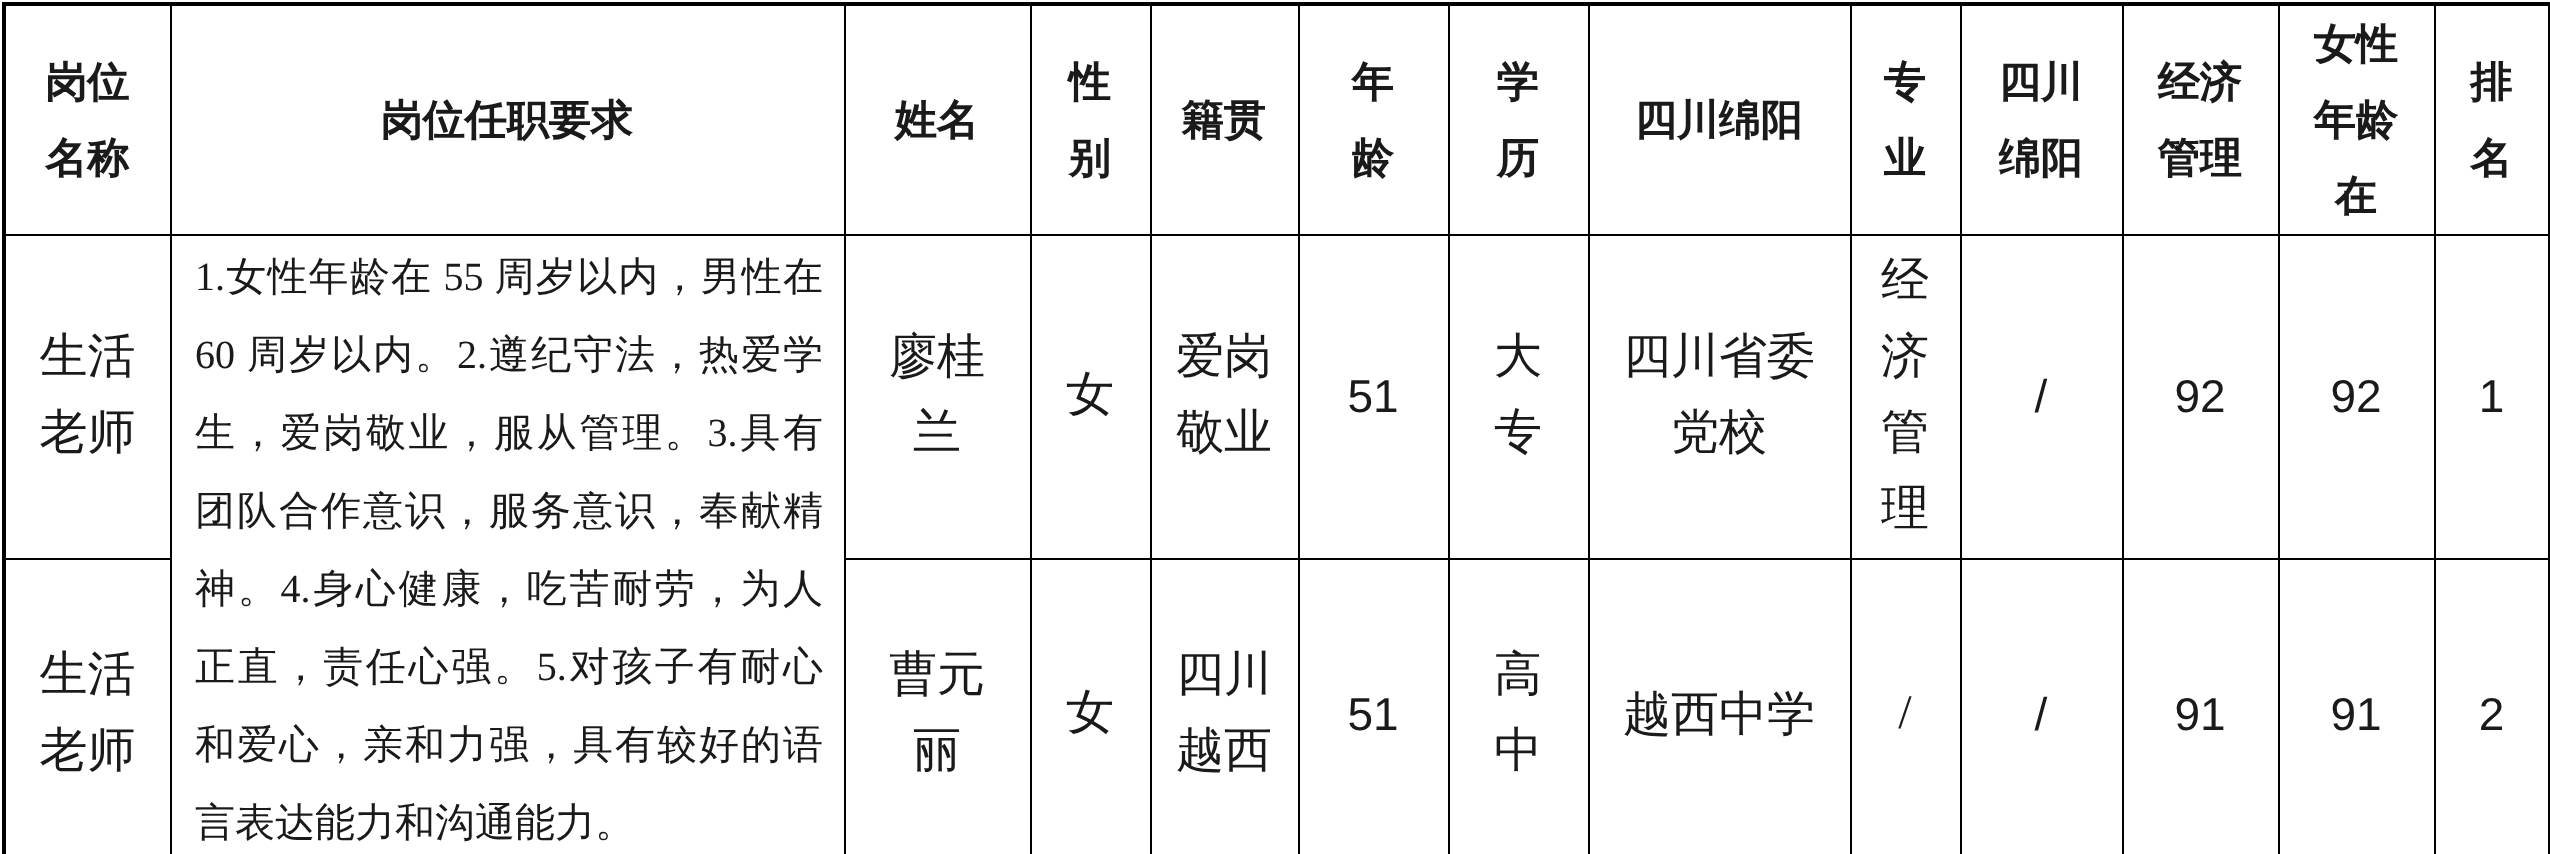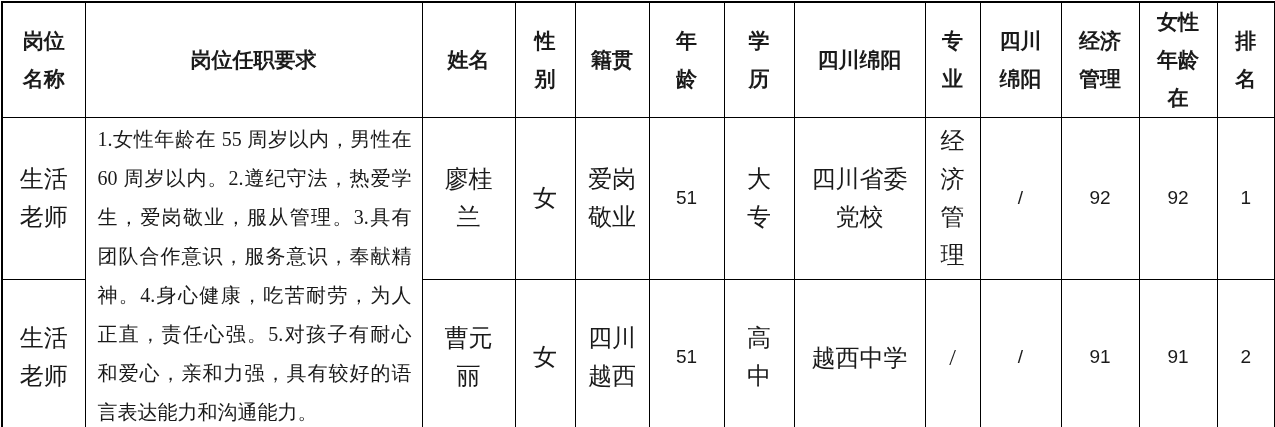--- a/index.html
+++ b/index.html
@@ -50,21 +50,21 @@
     text-align: justify;
     text-justify: inter-character;
     vertical-align: middle;
     padding: 2px 10px 2px 12px;
     font-size: 20px;
     line-height: 39px;
     word-break: break-all;
   }
   .num {
     font-family: "Liberation Sans", "DejaVu Sans", sans-serif;
-    font-size: 19px;
+    font-size: 23px;
   }
 </style>
 </head>
 <body>
 
 <table class="results">
   <colgroup>
     <col style="width:83px">
     <col style="width:337px">
     <col style="width:93px">

